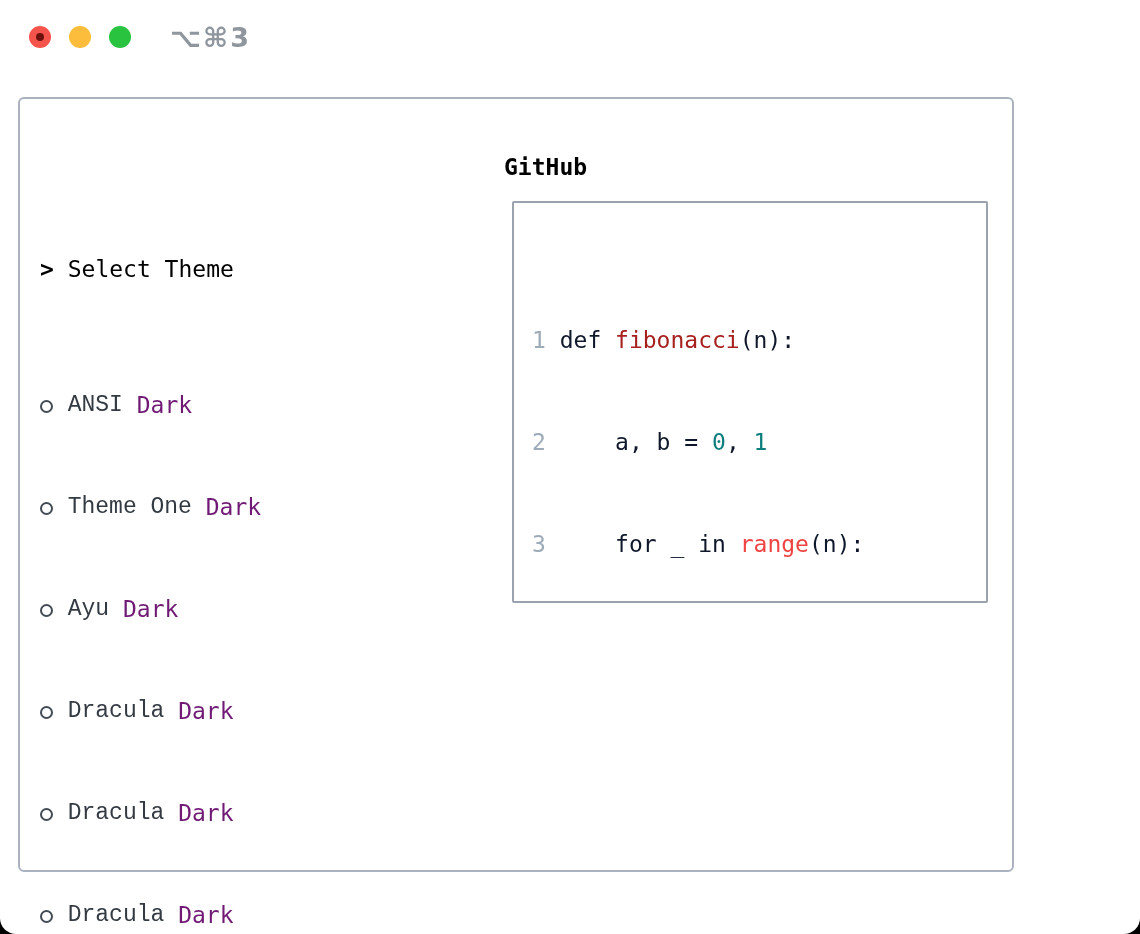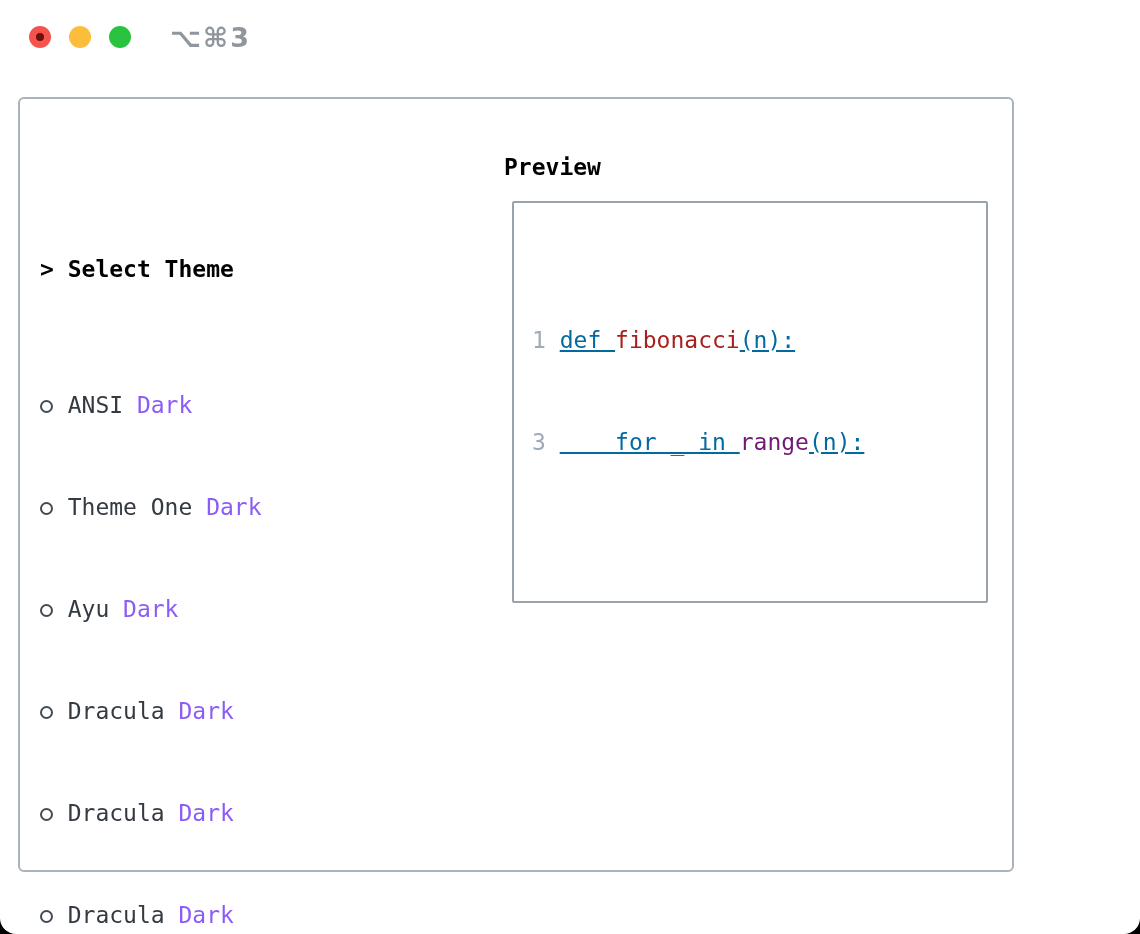--- a/index.html
+++ b/index.html
@@ -28,37 +28,37 @@
            border:2px solid #aab3bd; border-radius:6px; background:#fff; }
 
   
   .left-col { position:absolute; left:20px; top:51px; font-size:23px; line-height:34px;
               white-space:pre; }
   .row { height:34px; display:flex; align-items:center; }
   .bullet { display:inline-block; width:2ch; flex:0 0 auto; }
   .bullet .ring { display:inline-block; width:13px; height:13px; border:2.5px solid #434b54;
                   border-radius:50%; }
   .prompt { color:#000; font-weight:bold; }
-  .hdr { color:#000; font-weight:bold; }
-  .item-name { color:#333a42; }
-  .variant { color:#8b5cf6; margin-left:1ch; }
+  .hdr { color:#000; font-weight:normal; }
+  .item-name { color:#333a42;font-family:Liberation Mono, monospace; }
+  .variant { color:#701a75; margin-left:1ch; }
 
   
   .preview-label { position:absolute; left:484px; top:51px; height:34px; line-height:34px;
                    font-size:23px; font-weight:bold; color:#000; }
   .preview-box { position:absolute; left:492px; top:102px; width:476px; height:402px;
                  border:2px solid #9aa3ad; border-radius:2px; background:#fff; }
   .code { position:absolute; left:18px; top:52px; font-size:23px; line-height:34px;
           white-space:pre; }
   .cl { height:34px; }
   .gut { color:#9daab8; display:inline-block; width:2ch; }
-  .tok.plain   { color:#0369a1;text-decoration:underline; }
+  .tok.plain   { color:#0f172a; }
   .tok.title   { color:#a6201e;margin-top:33px; }
   .tok.number  { color:#0d7d7d; }
-  .tok.builtin { color:#701a75; }
+  .tok.builtin { color:#ef4444; }
 </style>
 </head>
 <body>
 
 <div class="desktop-edge"></div>
 
 <div class="window">
 
   <div class="titlebar">
     <span class="traffic red"></span>
@@ -105,25 +105,26 @@
       
       
       
 
       
 
       
       
     </div>
 
-    <div class="preview-label">Preview</div>
+    <div class="preview-label">GitHub</div>
 
     <div class="preview-box">
       <div class="code">
         <div class="cl"><span class="gut">1</span><span class="tok plain">def </span><span class="tok title">fibonacci</span><span class="tok plain">(n):</span></div>
+        <div class="cl"><span class="gut">2</span><span class="tok plain">    a, b = </span><span class="tok number">0</span><span class="tok plain">, </span><span class="tok number">1</span></div>
         <div class="cl"><span class="gut">3</span><span class="tok plain">    for _ in </span><span class="tok builtin">range</span><span class="tok plain">(n):</span></div>
         <div class="cl"></div>
         
         
         
       </div>
     </div>
 
   </div>
 </div>

